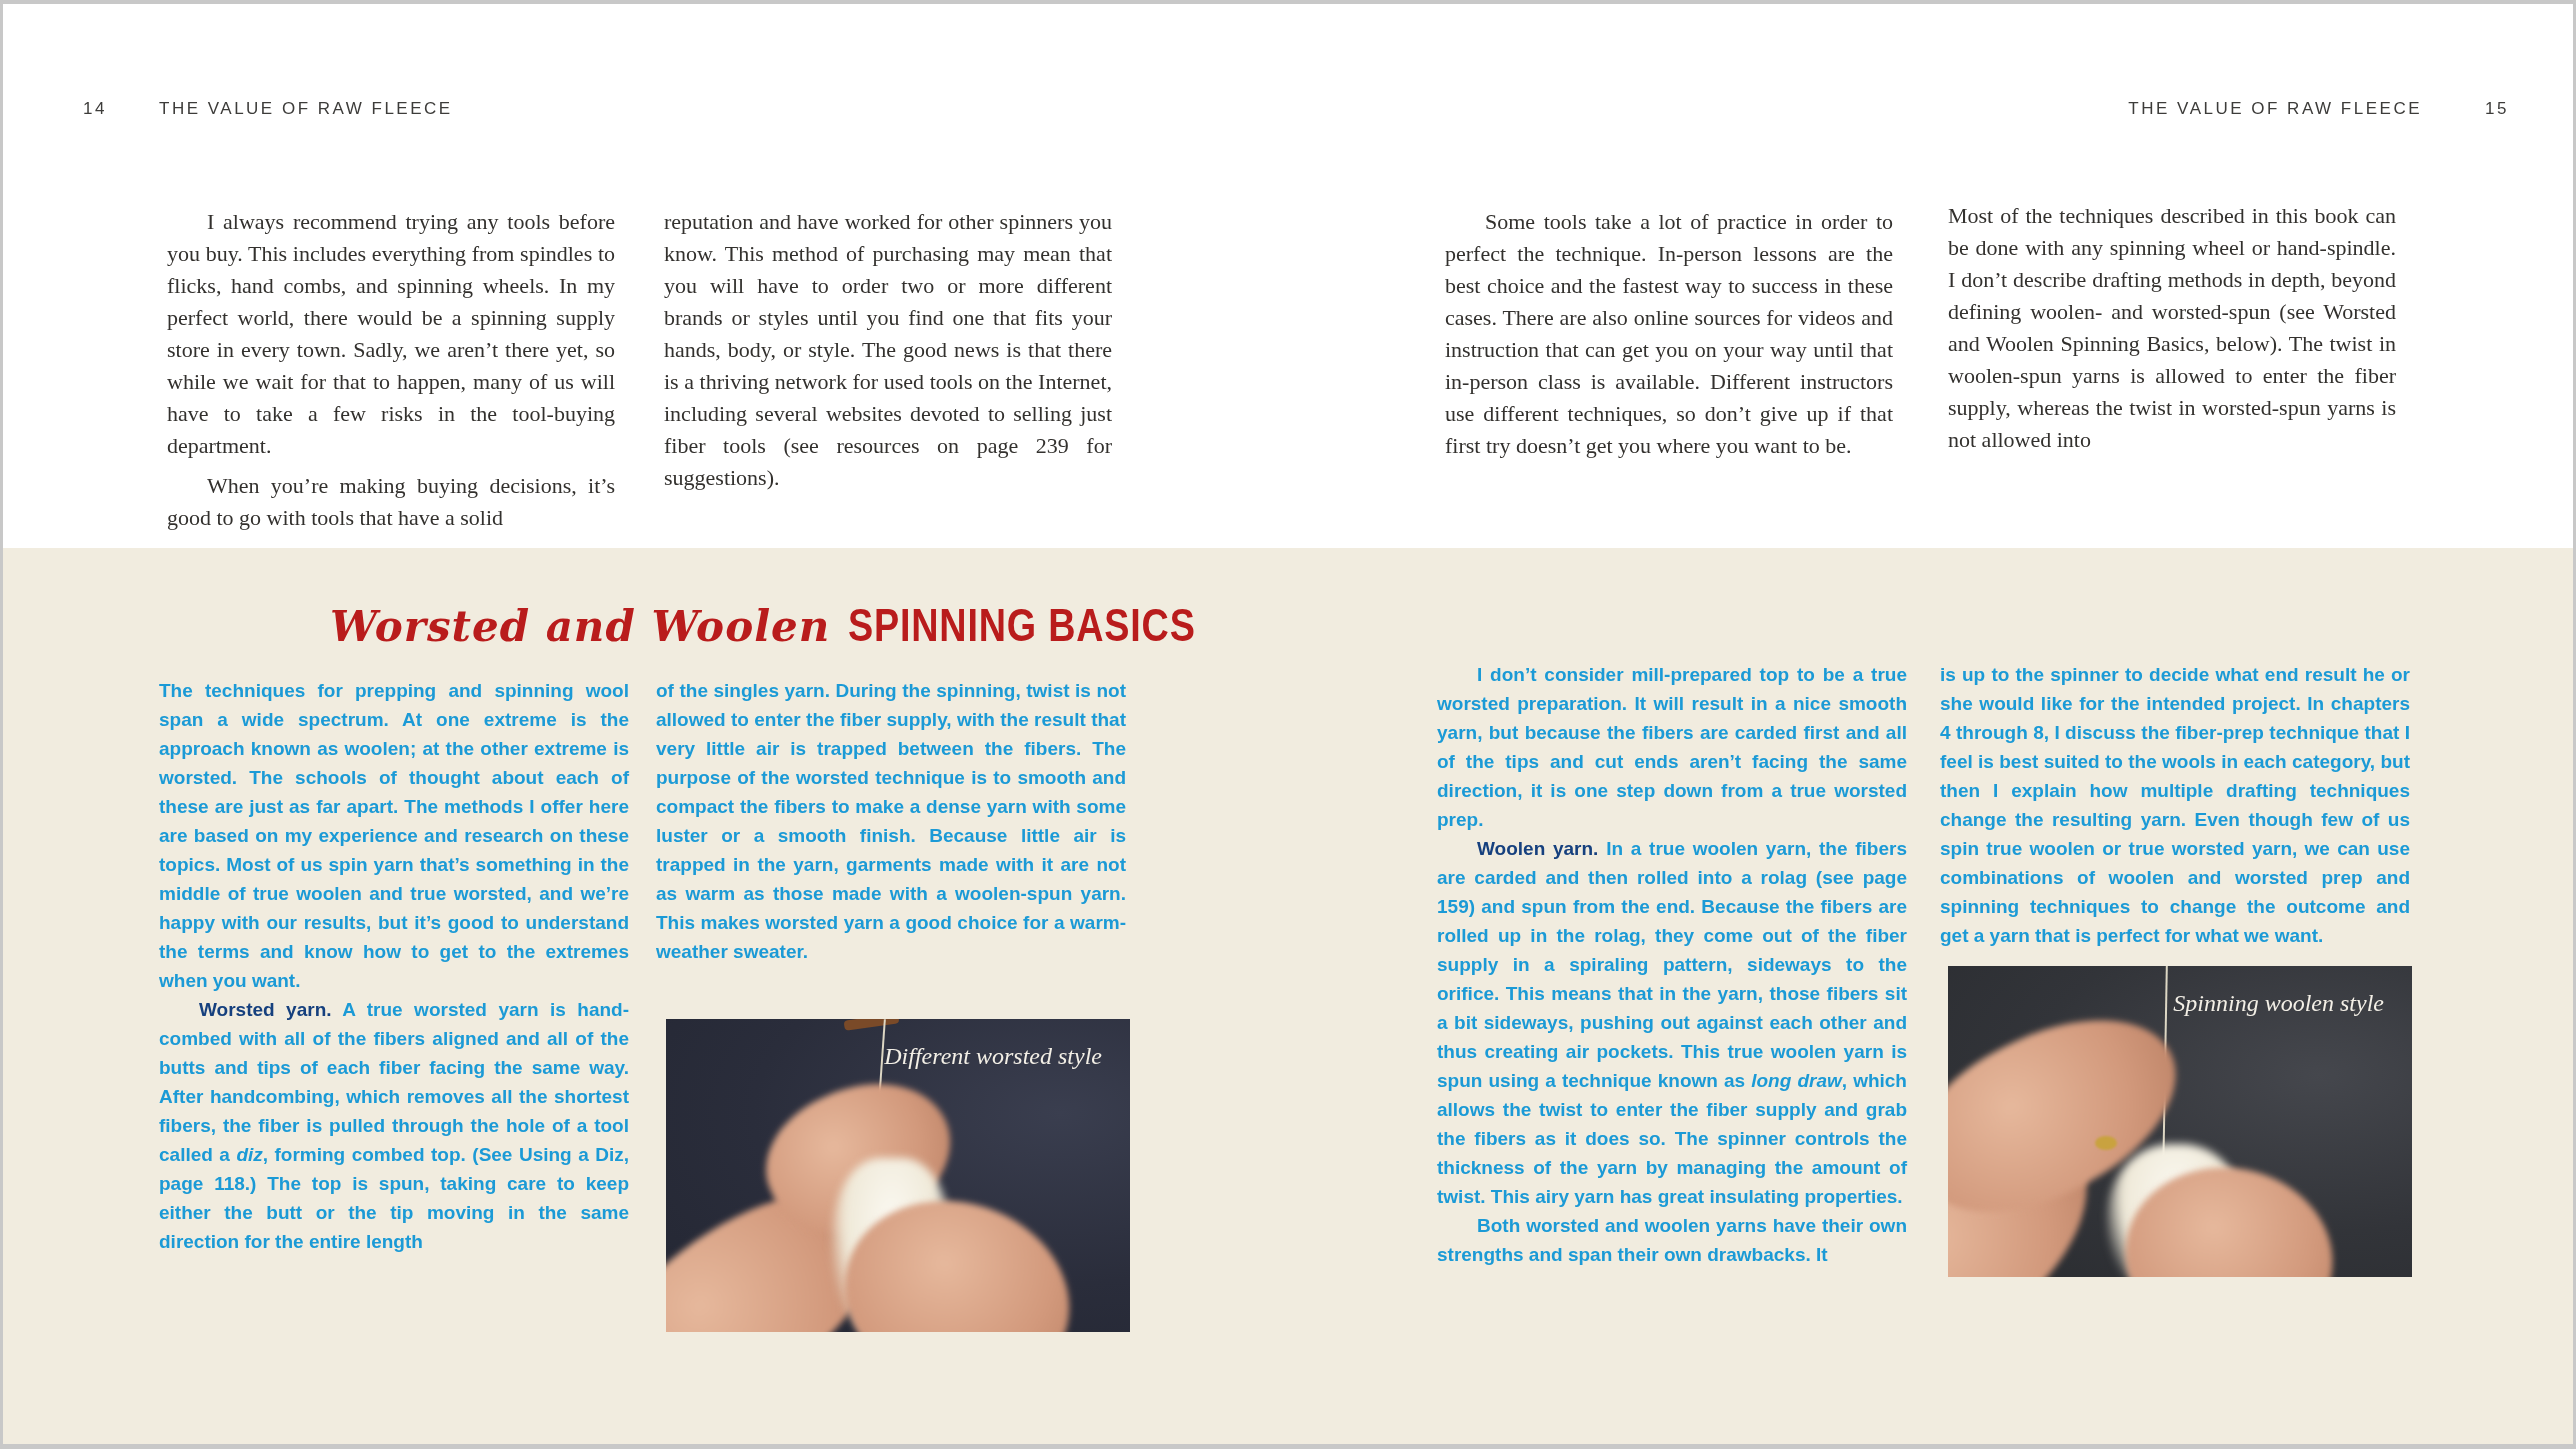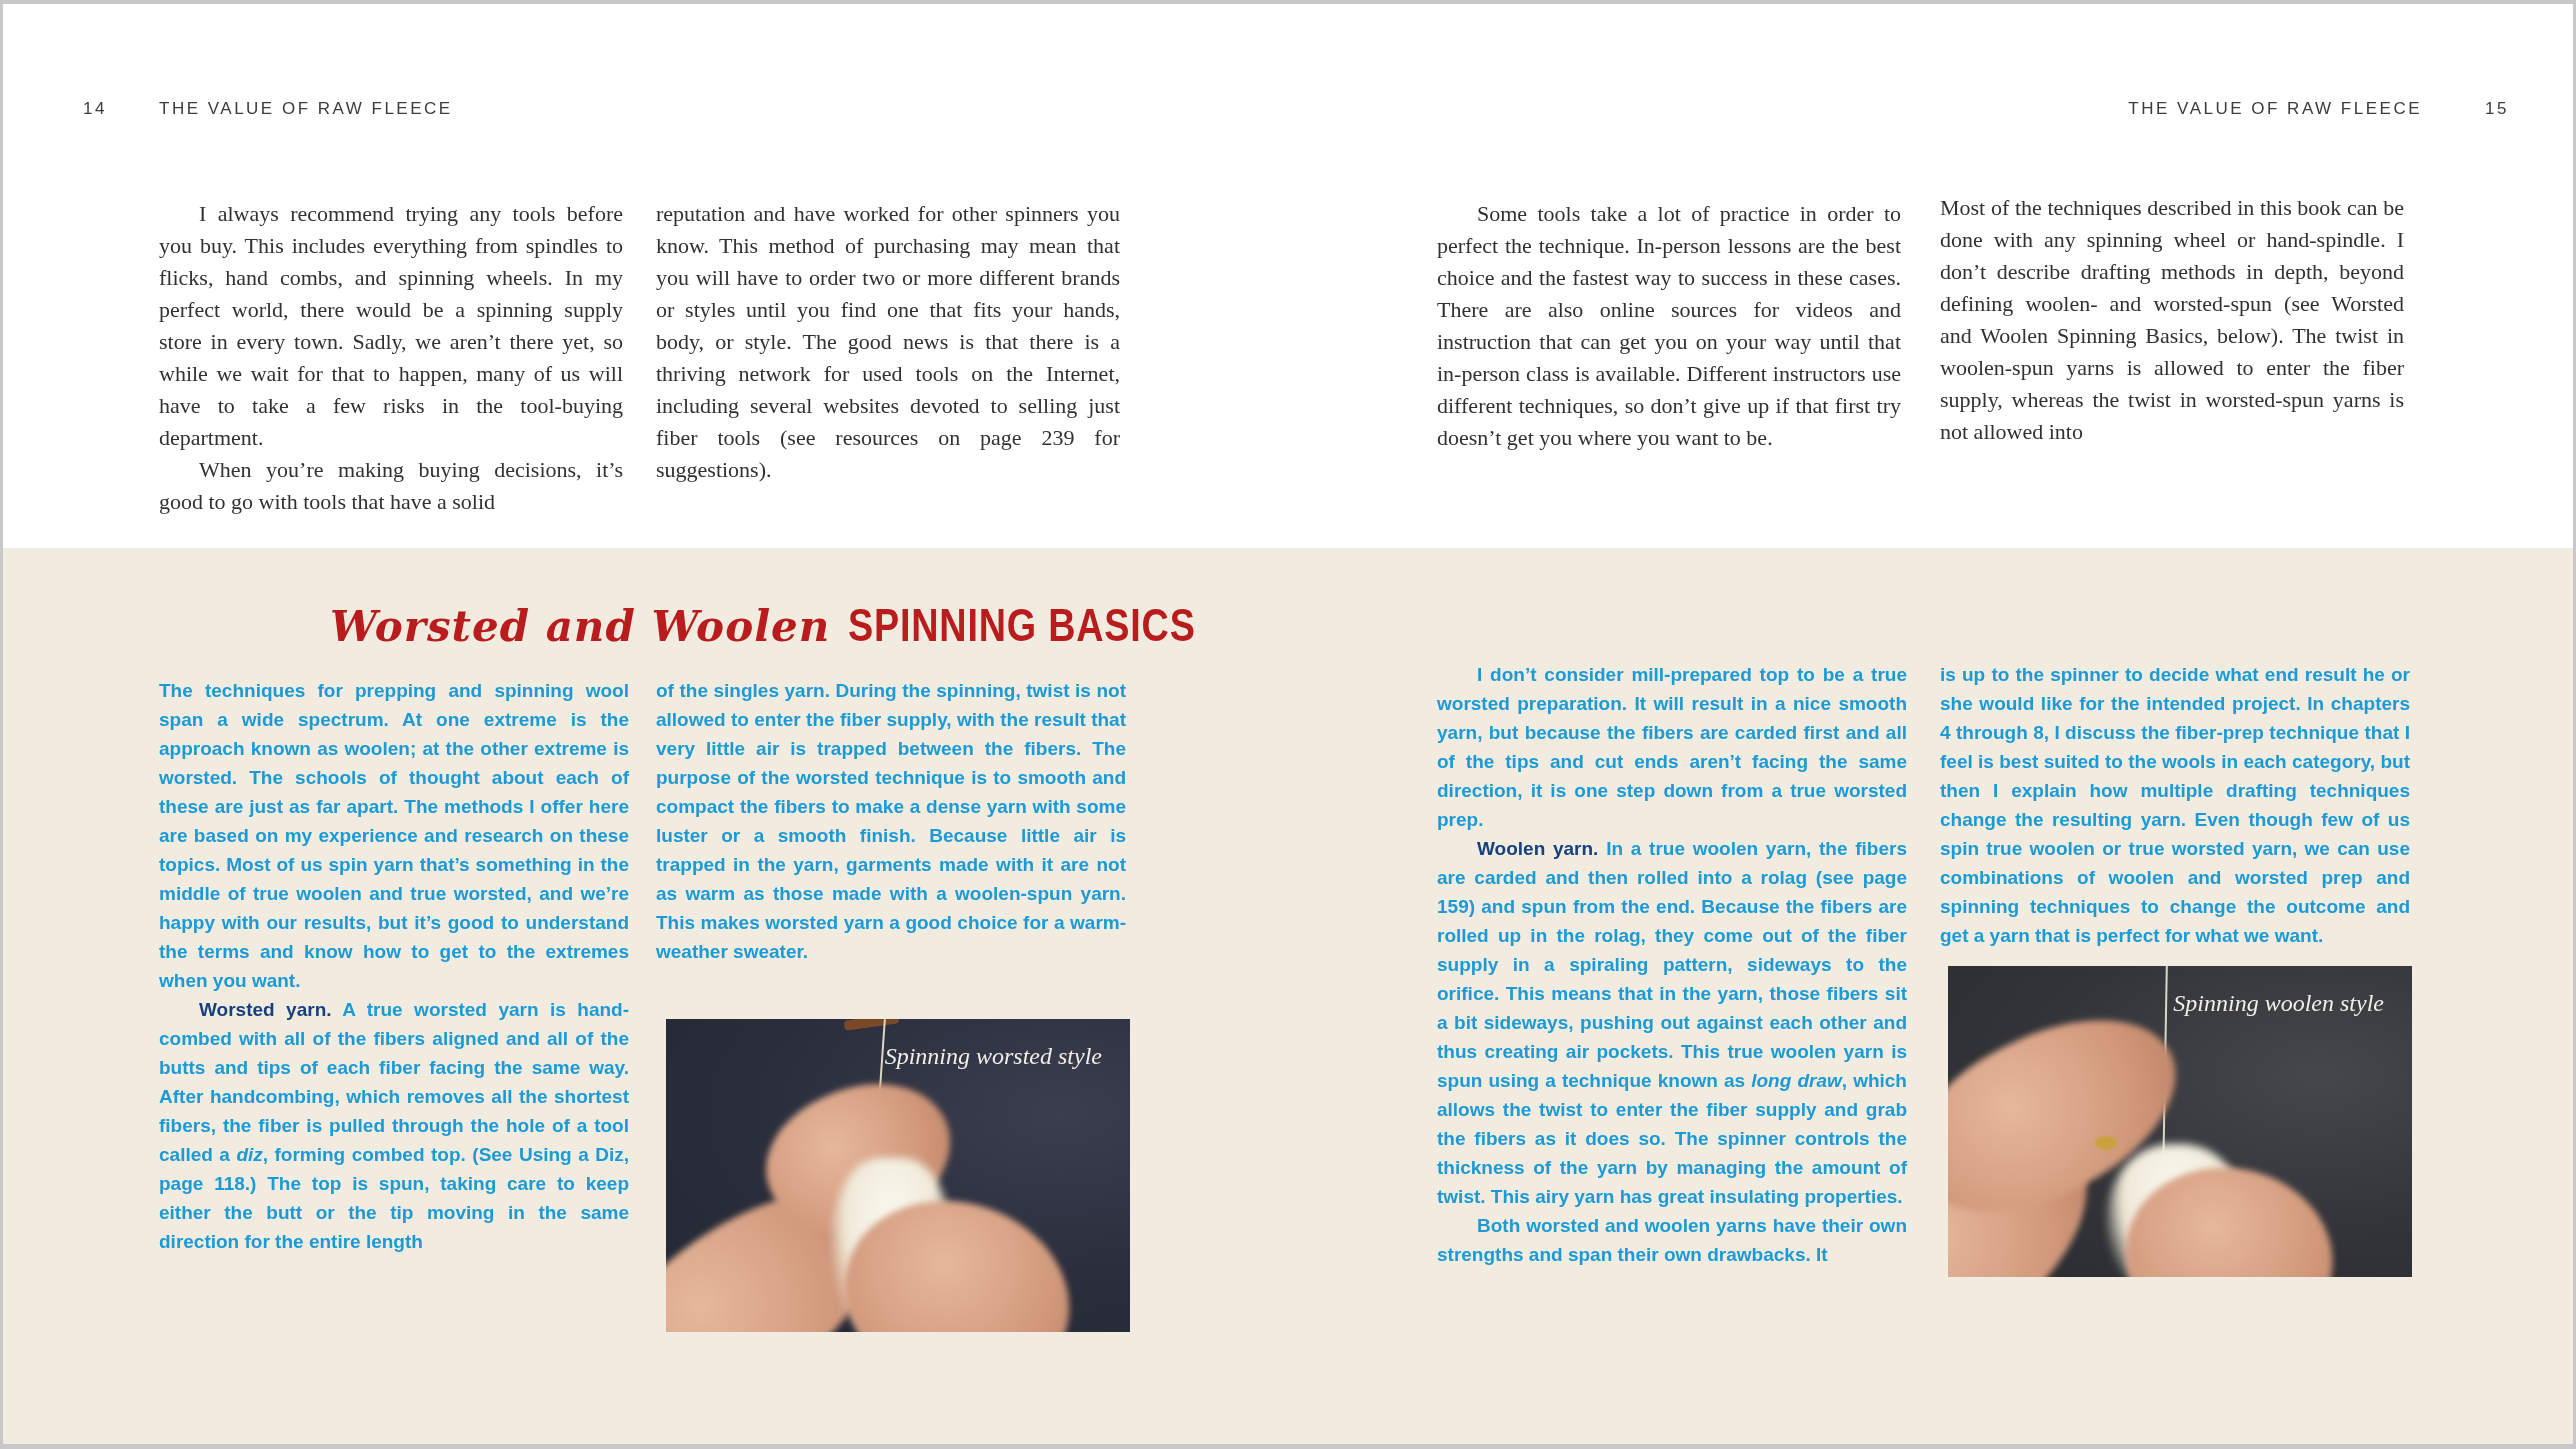--- a/index.html
+++ b/index.html
@@ -13,21 +13,21 @@
              font-size:17px; letter-spacing:2.5px; color:#3d3c3a; white-space:nowrap; }
   .rh-num-left   { left:80px; }
   .rh-title-left { left:156px; }
   .rh-title-right{ right:151px; }
   .rh-num-right  { right:64px; }
 
   
   .intro-col { position:absolute; top:194px; width:464px; color:#33312e;
                font-family:"Liberation Serif", serif; font-size:22px; line-height:32px;
                text-align:justify; }
-  .intro-col p { margin:0; }
+  .intro-col p { margin:8px; }
   p.ind { text-indent:40px; }
   #intro-col1 { left:156px; }
   #intro-col2 { left:653px; }
   #intro-col3 { left:1434px; }
   #intro-col4 { left:1937px; top:188px; }
   .olive-heading { font-family:"Liberation Sans", sans-serif; font-weight:700;
                    font-size:26px; line-height:34px; color:#a39d2d; margin:0 0 4px 0; text-align:left; }
 
   
   .feature-band { position:absolute; left:-3px; right:-3px; top:544px; bottom:-5px; background:#f1ecdf; }
@@ -130,21 +130,21 @@
       <p>is up to the spinner to decide what end result he or she would like for the intended project. In chapters 4 through 8, I discuss the fiber-prep technique that I feel is best suited to the wools in each category, but then I explain how multiple drafting techniques change the resulting yarn. Even though few of us spin true woolen or true worsted yarn, we can use combinations of woolen and worsted prep and spinning techniques to change the outcome and get a yarn that is perfect for what we want.</p>
     </div>
 
     <div class="photo" id="photo1">
       <div class="spindle-tip"></div>
       <div class="yarn"></div>
       <div class="hand hand-arm-left"></div>
       <div class="hand hand-left"></div>
       <div class="fiber"></div>
       <div class="hand hand-right"></div>
-      <span class="photo-caption">Spinning worsted style</span>
+      <span class="photo-caption">Different worsted style</span>
     </div>
 
     <div class="photo" id="photo2">
       <div class="yarn"></div>
       <div class="hand hand-arm-left"></div>
       <div class="hand hand-left"></div>
       <div class="ring"></div>
       <div class="fiber"></div>
       <div class="hand hand-right"></div>
       <span class="photo-caption">Spinning woolen style</span>

